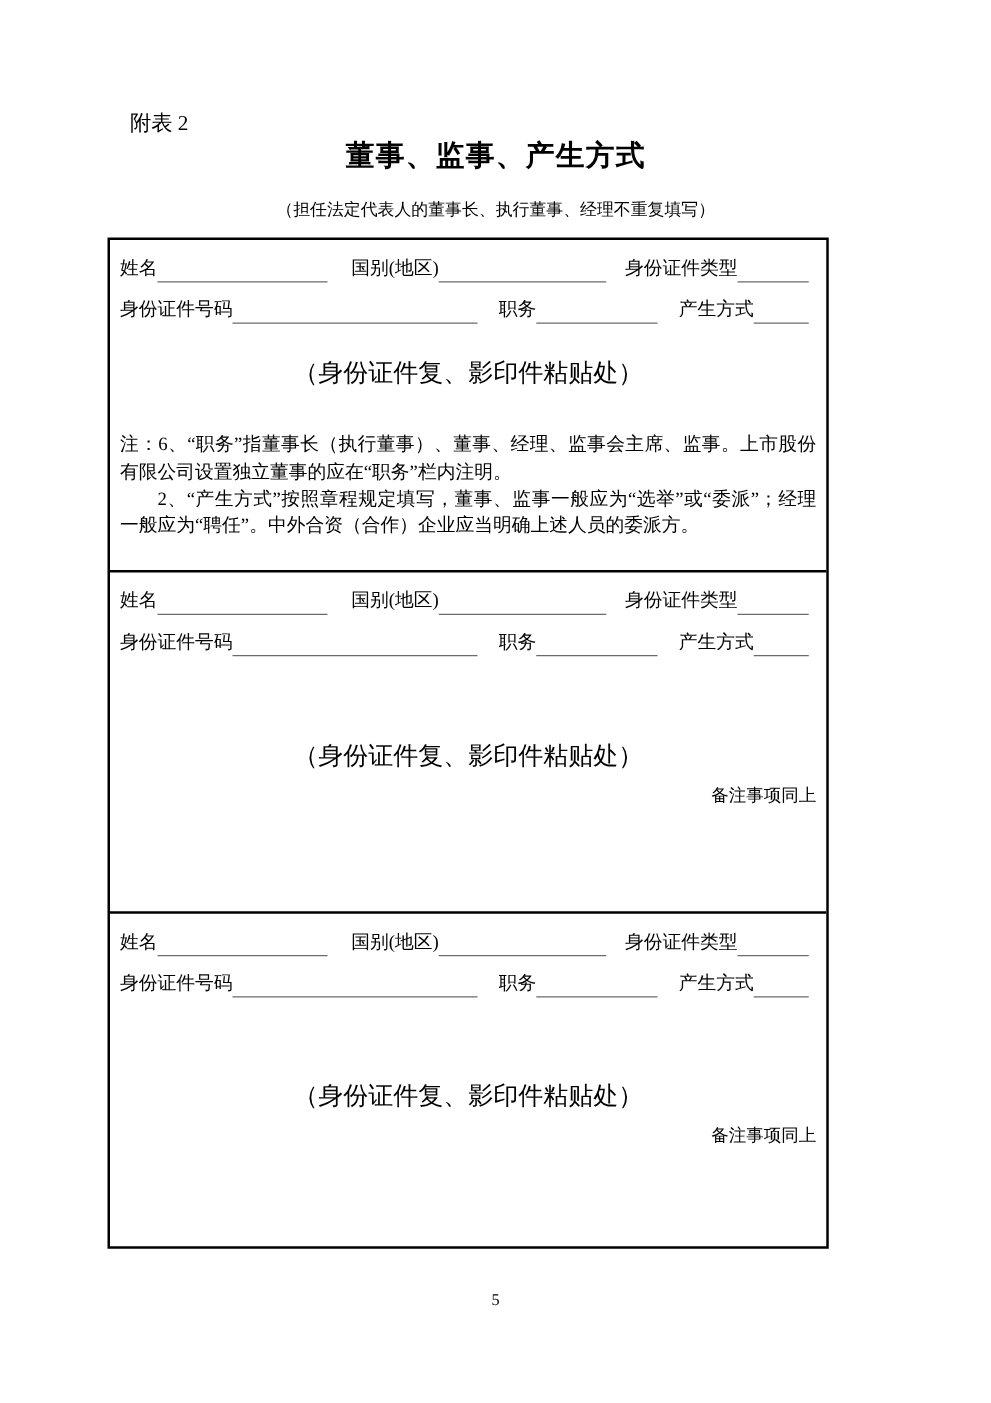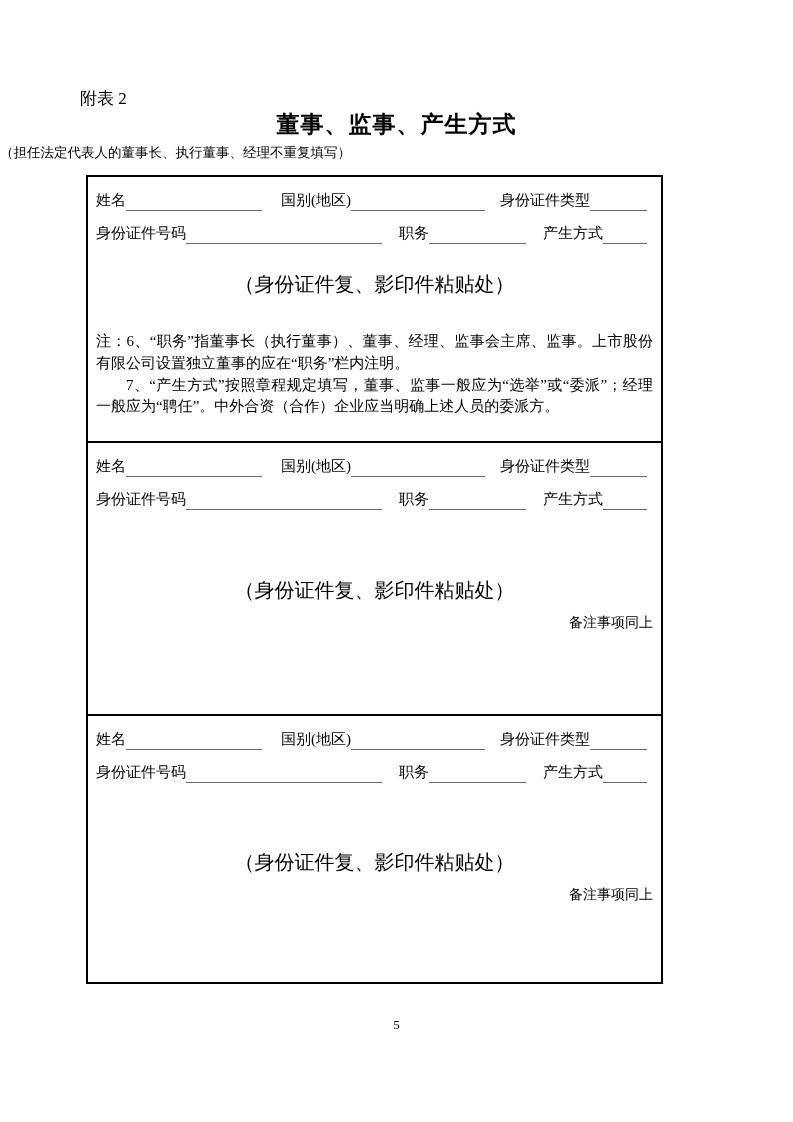--- a/index.html
+++ b/index.html
@@ -7,34 +7,34 @@
   body {
     width: 793px; height: 1122px;
     font-family: "Liberation Serif", "DejaVu Serif", serif;
     color: #000000;
     position: relative;
     overflow: hidden;
   }
   .page { width: 793px; height: 1122px; padding-top: 89px; }
 
   .appendix-label {
-    margin-left: 80px;
+    margin-left: 104px;
     font-size: 17px; line-height: 20px;
   }
   .doc-title {
     text-align: center;
     font-family: "Liberation Sans", "DejaVu Sans", sans-serif;
     font-weight: bold;
     font-size: 23px; line-height: 30px;
     letter-spacing: 1px;
   }
   .doc-subtitle {
-    text-align: left;
+    text-align: center;
     font-size: 13.5px; line-height: 18px;
-    margin-top: 5px;
+    margin-top: 20px;
   }
 
   .form-box {
     margin: 13px 0 0 86px;
     width: 577px;
     border: 2px solid #000000;
   }
   .member-section { padding: 10px 8px 0 8px; }
   .member-section.s1 { height: 266px; border-bottom: 2px solid #000000; }
   .member-section.s2 { height: 273px; border-bottom: 2px solid #000000; }
@@ -117,21 +117,21 @@
         <span class="flbl">身份证件号码</span>
         <span class="fline w196"></span>
         <span class="flbl ml17">职务</span>
         <span class="fline w97"></span>
         <span class="flbl ml17">产生方式</span>
         <span class="fline grow"></span>
       </div>
       <div class="paste-label">（身份证件复、影印件粘贴处）</div>
       <div class="notes">
         <p>注：6、“职务”指董事长（执行董事）、董事、经理、监事会主席、监事。上市股份有限公司设置独立董事的应在“职务”栏内注明。</p>
-        <p class="indent">7、“产生方式”按照章程规定填写，董事、监事一般应为“选举”或“委派”；经理一般应为“聘任”。中外合资（合作）企业应当明确上述人员的委派方。</p>
+        <p class="indent">2、“产生方式”按照章程规定填写，董事、监事一般应为“选举”或“委派”；经理一般应为“聘任”。中外合资（合作）企业应当明确上述人员的委派方。</p>
       </div>
     </div>
 
     <div class="member-section s2">
       <div class="frow">
         <span class="flbl">姓名</span>
         <span class="fline w136"></span>
         <span class="flbl ml19">国别(地区)</span>
         <span class="fline w134"></span>
         <span class="flbl ml21">身份证件类型</span>

